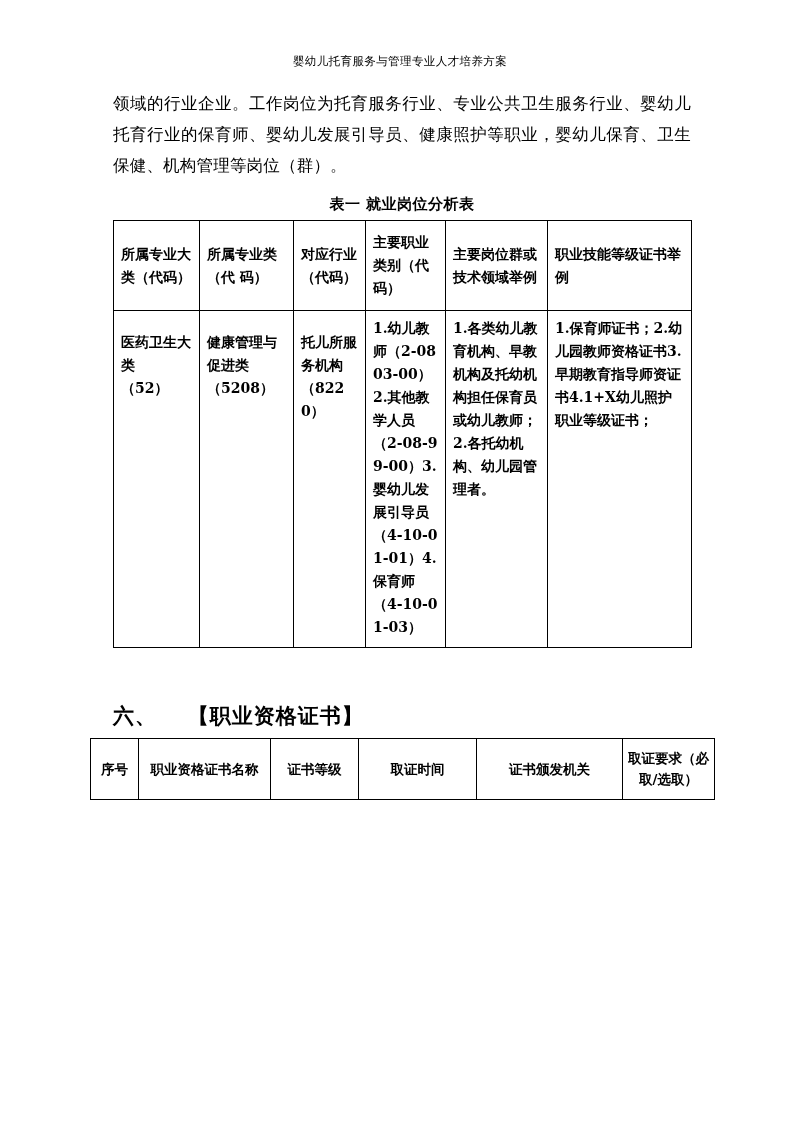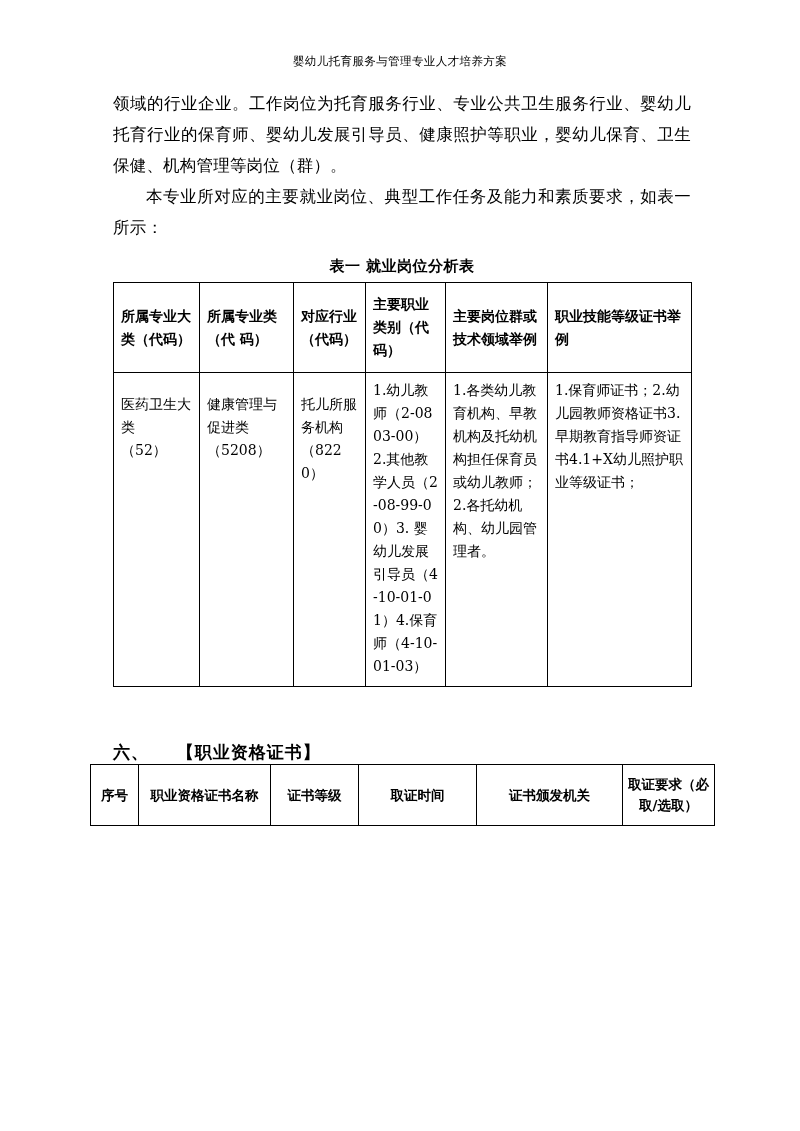--- a/index.html
+++ b/index.html
@@ -65,37 +65,37 @@
     table-layout: fixed;
     margin: 0;
   }
   table.doc-table td, table.doc-table th {
     border: 1px solid #000;
     vertical-align: top;
     padding: 6px 7px 8px 7px;
     font-family: "DejaVu Serif", serif;
     font-size: 14px;
     line-height: 23px;
-    font-weight: normal;
+    font-weight: bold;
     text-align: left;
     word-break: break-all;
   }
   table.doc-table thead td {
     font-weight: bold;
     vertical-align: middle;
     padding-top: 10px;
     padding-bottom: 10px;
   }
   .col-center {
     text-align: center;
   }
   .section-title {
-    margin: 54px 0 0 0;
+    margin: 54px 0 8px 0;
     font-family: "DejaVu Serif", serif;
-    font-size: 17px;
+    font-size: 21px;
     font-weight: bold;
     letter-spacing: 1px;
   }
   .caption2 {
     margin-top: 22px;
     text-align: center;
     font-family: "DejaVu Serif", serif;
     font-size: 15px;
     font-weight: bold;
     line-height: 26px;
@@ -123,21 +123,20 @@
 
 <div class="page">
 
   <div class="header-line">婴幼儿托育服务与管理专业人才培养方案</div>
 
   <div class="content">
 
     <p class="body-text">领域的行业企业。工作岗位为托育服务行业、专业公共卫生服务行业、婴幼儿托育行业的保育师、婴幼儿发展引导员、健康照护等职业，婴幼儿保育、卫生保健、机构管理等岗位（群）。</p>
 
 
-    <p class="body-text indent2">本专业所对应的主要就业岗位、典型工作任务及能力和素质要求，如表一所示：</p>
 
     <div class="table-caption">表一 就业岗位分析表</div>
 
     <table class="doc-table">
       <colgroup>
         <col style="width:86px">
         <col style="width:94px">
         <col style="width:72px">
         <col style="width:80px">
         <col style="width:102px">

